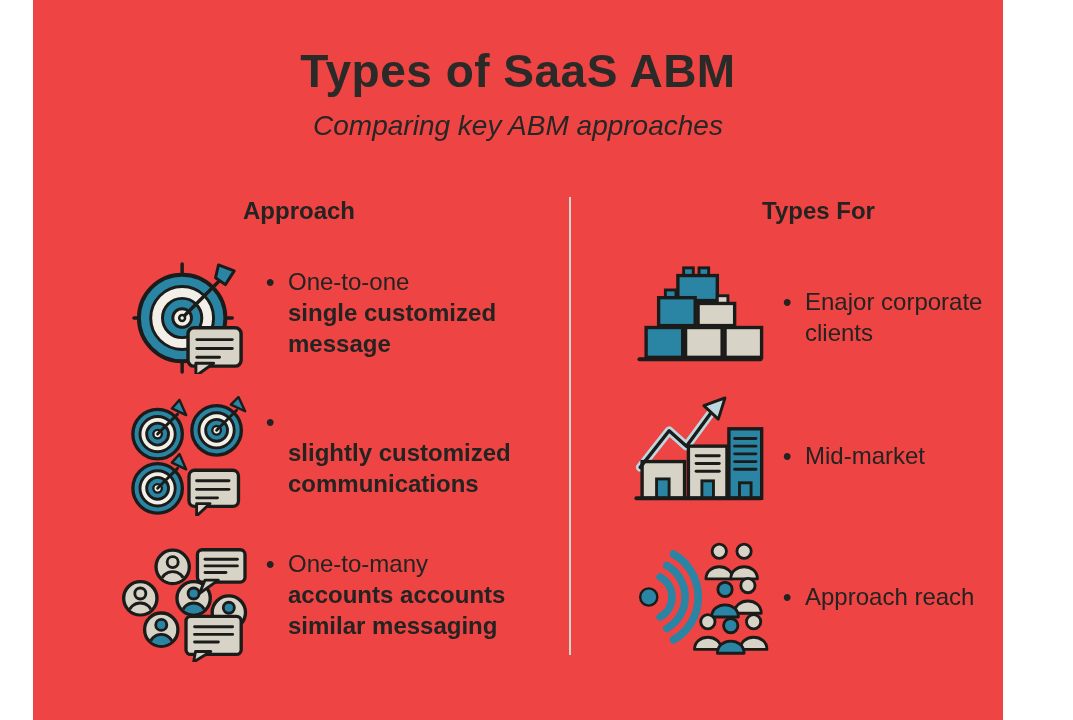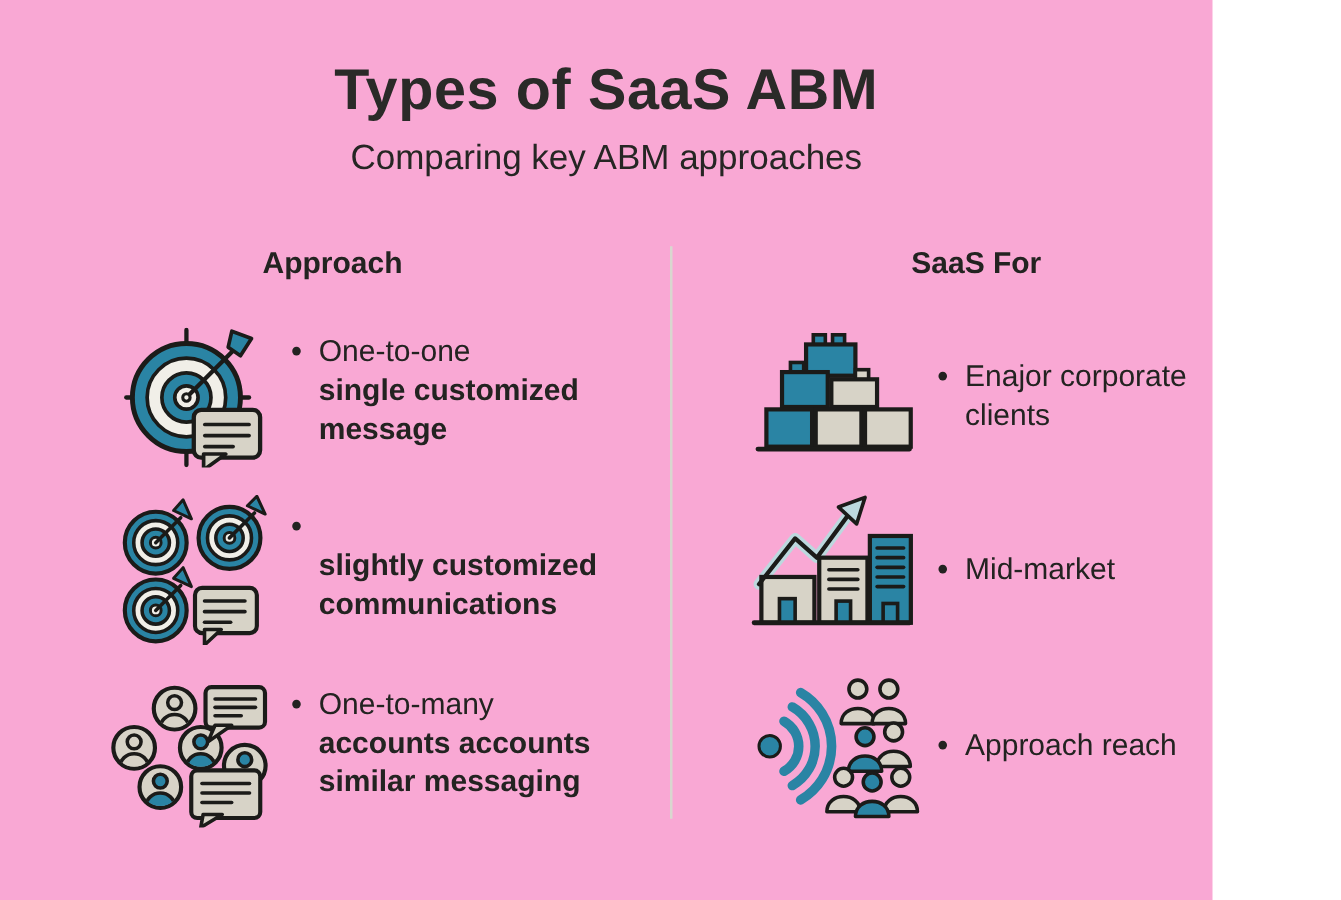--- a/index.html
+++ b/index.html
@@ -1,33 +1,34 @@
 <!DOCTYPE html>
 <html><head>
 <meta charset="utf-8">
 <style>
   html,body{margin:0;padding:0;}
   .canvas{
     position:relative;
     width:970px;height:720px;
     background:radial-gradient(130% 130% at 50% 45%, #f3f1ea 55%, #ecead F 100%);
-    background-color:#f9a8d4;
+    background-color:#ef4444;
     font-family:"Liberation Sans","DejaVu Sans",sans-serif;
     color:#232321;
     overflow:hidden;
+    margin-left:33px;
   }
   .title{
     position:absolute;top:44px;left:0;width:100%;
     text-align:center;font-size:46px;font-weight:700;color:#2a2a28;
     letter-spacing:0.5px;margin:0;
   }
   .subtitle{
     position:absolute;top:110px;left:0;width:100%;
     text-align:center;font-size:28px;font-weight:400;color:#26262 4;
-    color:#262624;margin:0;
+    color:#262624;margin:0;font-style:italic;
   }
   .col-header{
     position:absolute;font-size:24px;font-weight:700;color:#232321;margin:0;
   }
   .hdr-approach{left:210px;top:197px;}
   .hdr-bestfor{left:729px;top:197px;}
   .divider{
     position:absolute;left:536px;top:197px;width:2px;height:458px;
     background:#d9d7cf;
   }
@@ -56,21 +57,21 @@
 <body>
 
 <div class="canvas">
 
   <h1 class="title">Types of SaaS ABM</h1>
   <p class="subtitle">Comparing key ABM approaches</p>
 
   <div class="divider"></div>
 
   <h2 class="col-header hdr-approach">Approach</h2>
-  <h2 class="col-header hdr-bestfor">SaaS For</h2>
+  <h2 class="col-header hdr-bestfor">Types For</h2>
 
   <svg class="icon icon-l1" width="118" height="112" viewBox="0 0 120 114">
     <g stroke="#1b1b19" stroke-width="3.5" stroke-linecap="round">
       <line x1="52" y1="2" x2="52" y2="13"></line>
       <line x1="52" y1="101" x2="52" y2="112"></line>
       <line x1="3" y1="57" x2="14" y2="57"></line>
       <line x1="90" y1="57" x2="103" y2="57"></line>
     </g>
     <circle cx="52" cy="57" r="44" fill="#2a84a4" stroke="#1b1b19" stroke-width="4"></circle>
     <circle cx="52" cy="57" r="32" fill="#f1efe8" stroke="#1b1b19" stroke-width="3"></circle>

